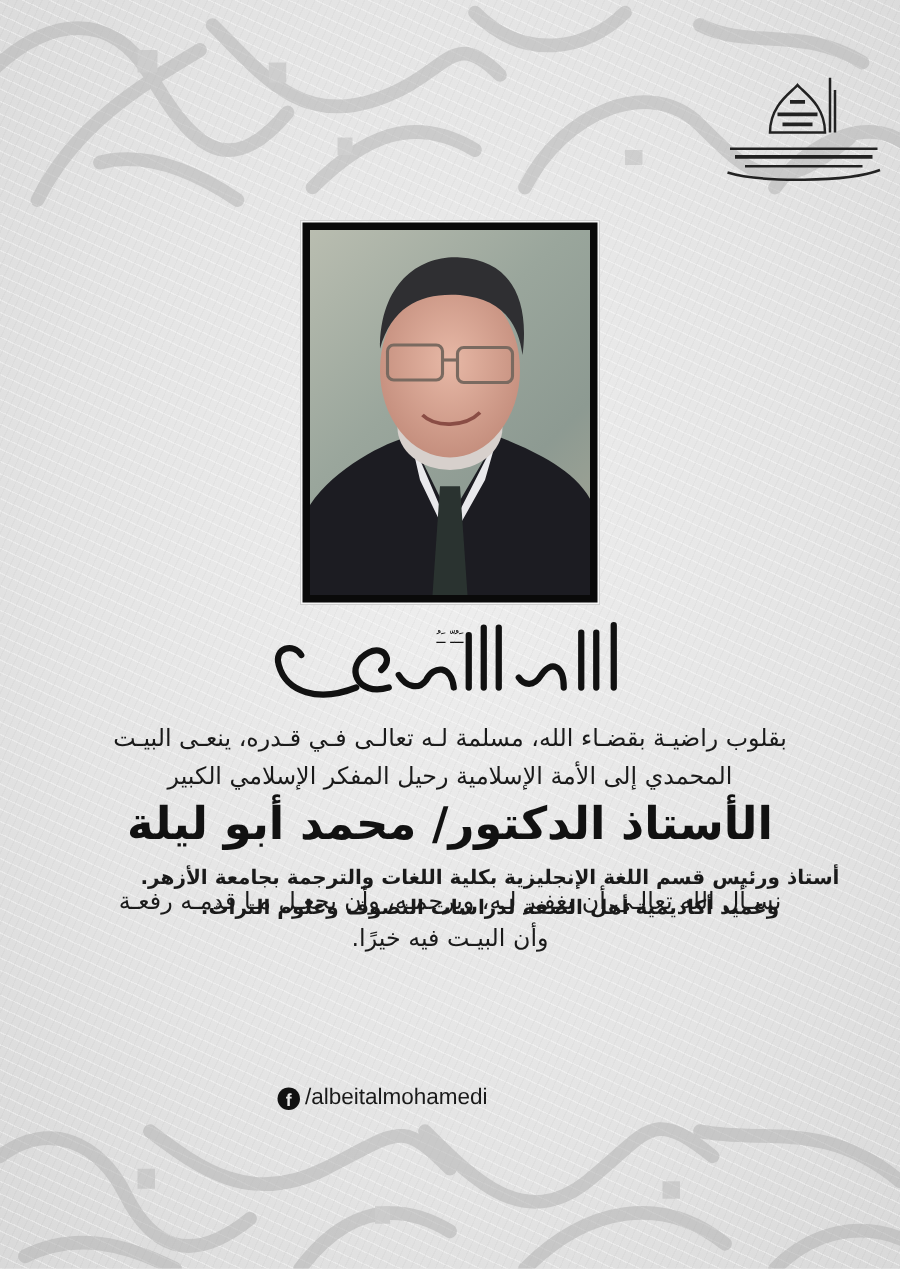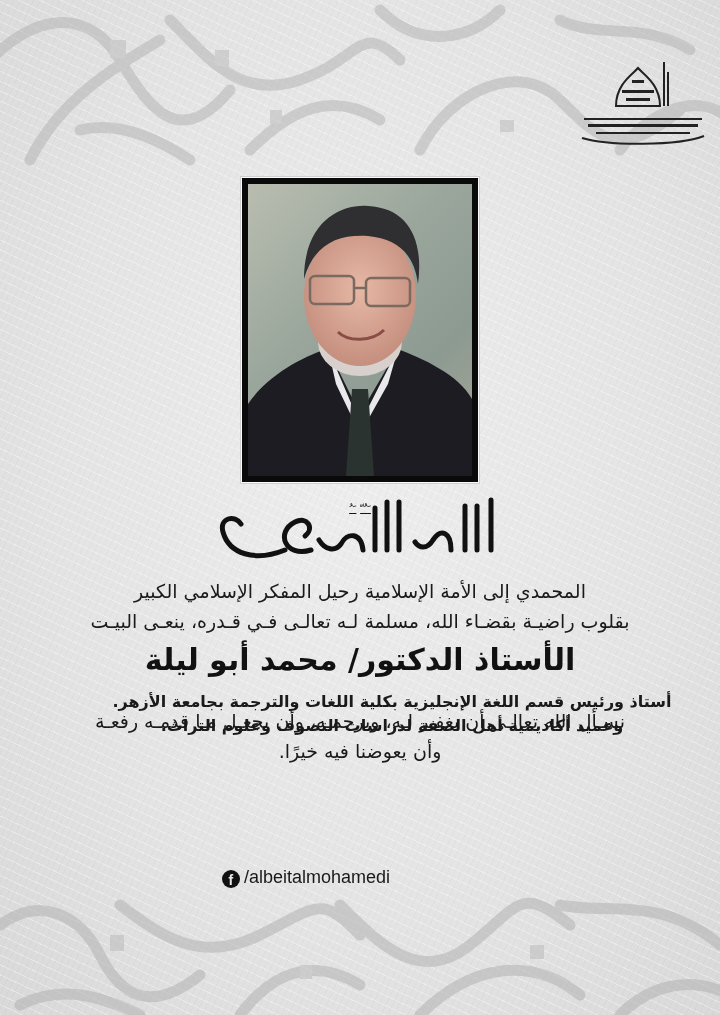--- a/index.html
+++ b/index.html
@@ -47,21 +47,21 @@
     position: absolute; left: 215px; top: 492px; width: 290px; height: 72px;
   }
 
   .text-block {
     position: absolute; left: 0; width: 720px; direction: rtl; text-align: center;
     color: #1a1a1a;
   }
   .para1 { top: 576px; font-size: 19px; line-height: 30px; }
   .para1 .line { display: block; }
   .name {
-    top: 640px; font-size: 30px; font-weight: bold; line-height: 40px; color: #111;
+    top: 640px; font-size: 36px; font-weight: bold; line-height: 40px; color: #111;
     letter-spacing: -0.5px;
   }
   .para2 { top: 690px; font-size: 16px; line-height: 24px; font-weight: bold; padding-left: 32px; }
   .para3 { top: 706px; font-size: 19px; line-height: 30px; }
   .line { display: block; }
 
   .social {
     position: absolute; left: 0; width: 612px; top: 867px; text-align: center;
     font-family: "Liberation Sans", sans-serif; font-size: 18px; color: #1a1a1a;
     direction: ltr;
@@ -182,31 +182,31 @@
     <path d="M148 58 C 146 40, 132 40, 126 52 C 120 60, 110 58, 104 48"></path>
     <path d="M96 58 C 70 66, 60 40, 80 30 C 92 24, 100 36, 90 44"></path>
     <path d="M70 58 C 40 70, 14 62, 8 40 C 4 26, 20 22, 26 32"></path>
   </g>
   <g fill="#111">
     <text x="145" y="22" font-size="12" font-family="DejaVu Sans, sans-serif" text-anchor="middle">ـَـُـّ ـَـُ</text>
   </g>
 </svg>
 
 <div class="text-block para1">
+  <span class="line">بقلوب راضيـة بقضـاء الله، مسلمة لـه تعالـى فـي قـدره، ينعـى البيـت</span>
   <span class="line">المحمدي إلى الأمة الإسلامية رحيل المفكر الإسلامي الكبير</span>
-  <span class="line">بقلوب راضيـة بقضـاء الله، مسلمة لـه تعالـى فـي قـدره، ينعـى البيـت</span>
 </div>
 
 <div class="text-block name">الأستاذ الدكتور/ محمد أبو ليلة</div>
 
 <div class="text-block para2">
   <span class="line">أستاذ ورئيس قسم اللغة الإنجليزية بكلية اللغات والترجمة بجامعة الأزهر.</span>
   <span class="line">وعميد أكاديمية أهل الصفة لدراسات التصوف وعلوم التراث.</span>
 </div>
 
 <div class="text-block para3">
   <span class="line">نسـأل الله تعالـى أن يغفـر لـه، ويرحمـه، وأن يجعـل مـا قدمـه رفعـة</span>
-  <span class="line">وأن يعوضنا فيه خيرًا.</span>
+  <span class="line">وأن البيـت فيه خيرًا.</span>
 </div>
 
 <div class="social">
   <span class="fb-icon">f</span><span>/albeitalmohamedi</span>
 </div>
 
 </body></html>

